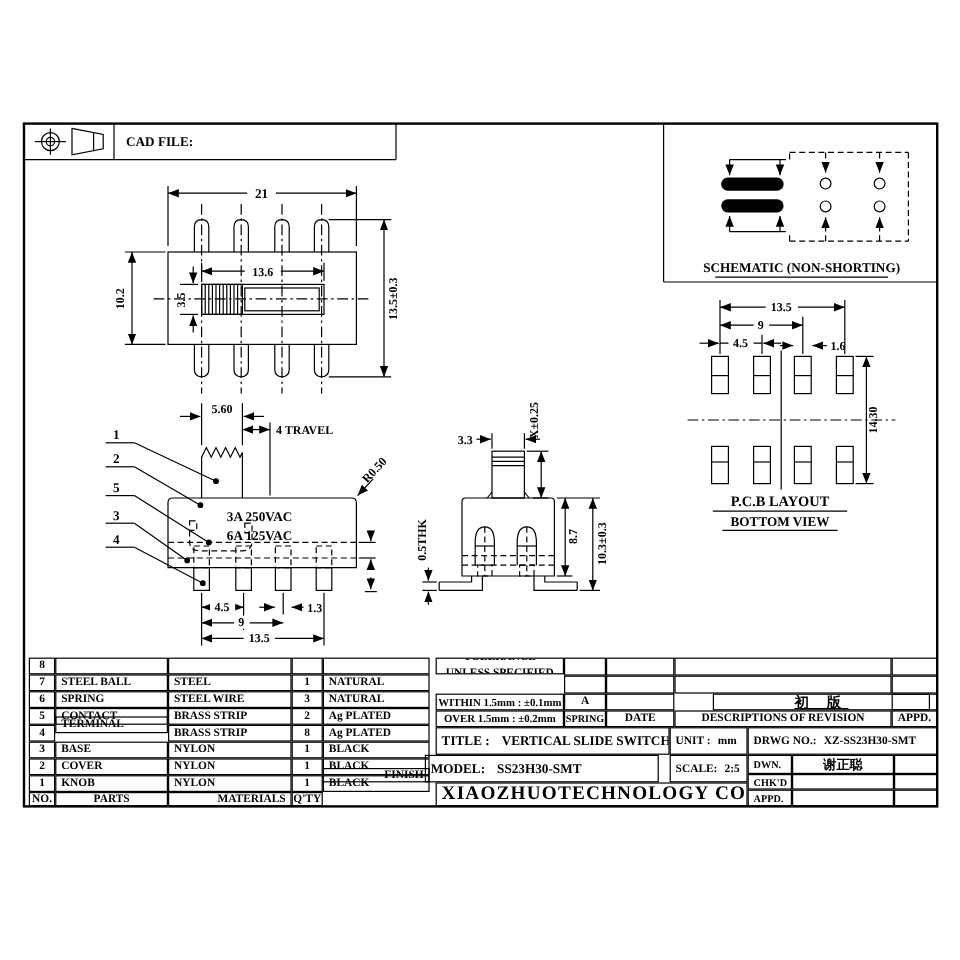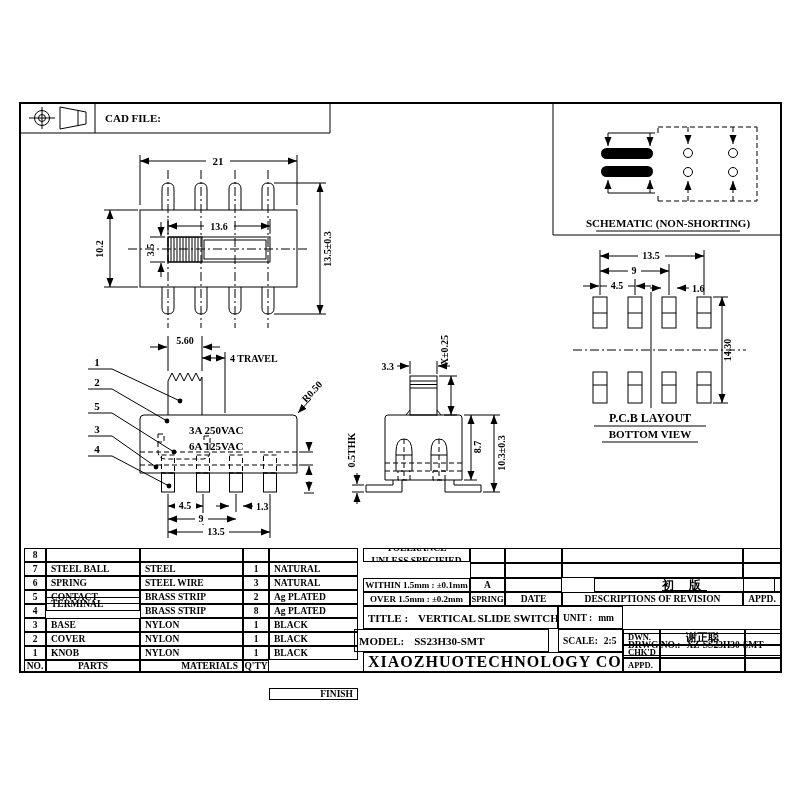--- a/index.html
+++ b/index.html
@@ -372,21 +372,21 @@
   <div class="c cc" style="left:24px;top:646px;width:22px;height:14px">1</div>
   <div class="c" style="left:46px;top:646px;width:94px;height:14px">KNOB</div>
   <div class="c" style="left:140px;top:646px;width:103px;height:14px">NYLON</div>
   <div class="c cc" style="left:243px;top:646px;width:26px;height:14px">1</div>
   <div class="c" style="left:269px;top:646px;width:89px;height:14px">BLACK</div>
 
   <div class="c cc" style="left:24px;top:660px;width:22px;height:12px">NO.</div>
   <div class="c cc" style="left:46px;top:660px;width:94px;height:12px">PARTS</div>
   <div class="c cr" style="left:140px;top:660px;width:103px;height:12px">MATERIALS</div>
   <div class="c cc" style="left:243px;top:660px;width:26px;height:12px">Q'TY</div>
-  <div class="c cr" style="left:269px;top:688px;width:89px;height:12px">FINISH</div>
+  <div class="c cr" style="left:269px;top:640px;width:89px;height:12px">FINISH</div>
 </div>
 
 <div>
   <div class="c col" style="left:363px;top:548px;width:107px;height:14px">
     <span>TOLERANCE</span>
     <span>UNLESS  SPECIFIED</span>
   </div>
   <div class="c cc" style="left:363px;top:578px;width:107px;height:14px;font-size:9px">WITHIN 1.5mm : ±0.1mm</div>
   <div class="c cc" style="left:363px;top:592px;width:107px;height:14px;font-size:9px">OVER 1.5mm : ±0.2mm</div>
   <div class="c" style="left:470px;top:548px;width:35px;height:15px"></div>
@@ -409,21 +409,21 @@
 
 <div>
   <div class="c t11" style="left:363px;top:606px;width:195px;height:23px">
     <span>TITLE :</span>
     <span class="gap">VERTICAL SLIDE SWITCH</span>
   </div>
   <div class="c" style="left:558px;top:606px;width:65px;height:23px">
     <span>UNIT :</span>
     <span class="gap2">mm</span>
   </div>
-  <div class="c" style="left:623px;top:633px;width:158px;height:23px">
+  <div class="c" style="left:623px;top:606px;width:158px;height:23px">
     <span>DRWG NO.:</span>
     <span class="gap2">XZ-SS23H30-SMT</span>
   </div>
   <div class="c t11" style="left:354px;top:629px;width:195px;height:23px">
     <span>MODEL:</span>
     <span class="gap">SS23H30-SMT</span>
   </div>
   <div class="c" style="left:558px;top:629px;width:65px;height:23px">
     <span>SCALE:</span>
     <span class="gap2">2:5</span>

